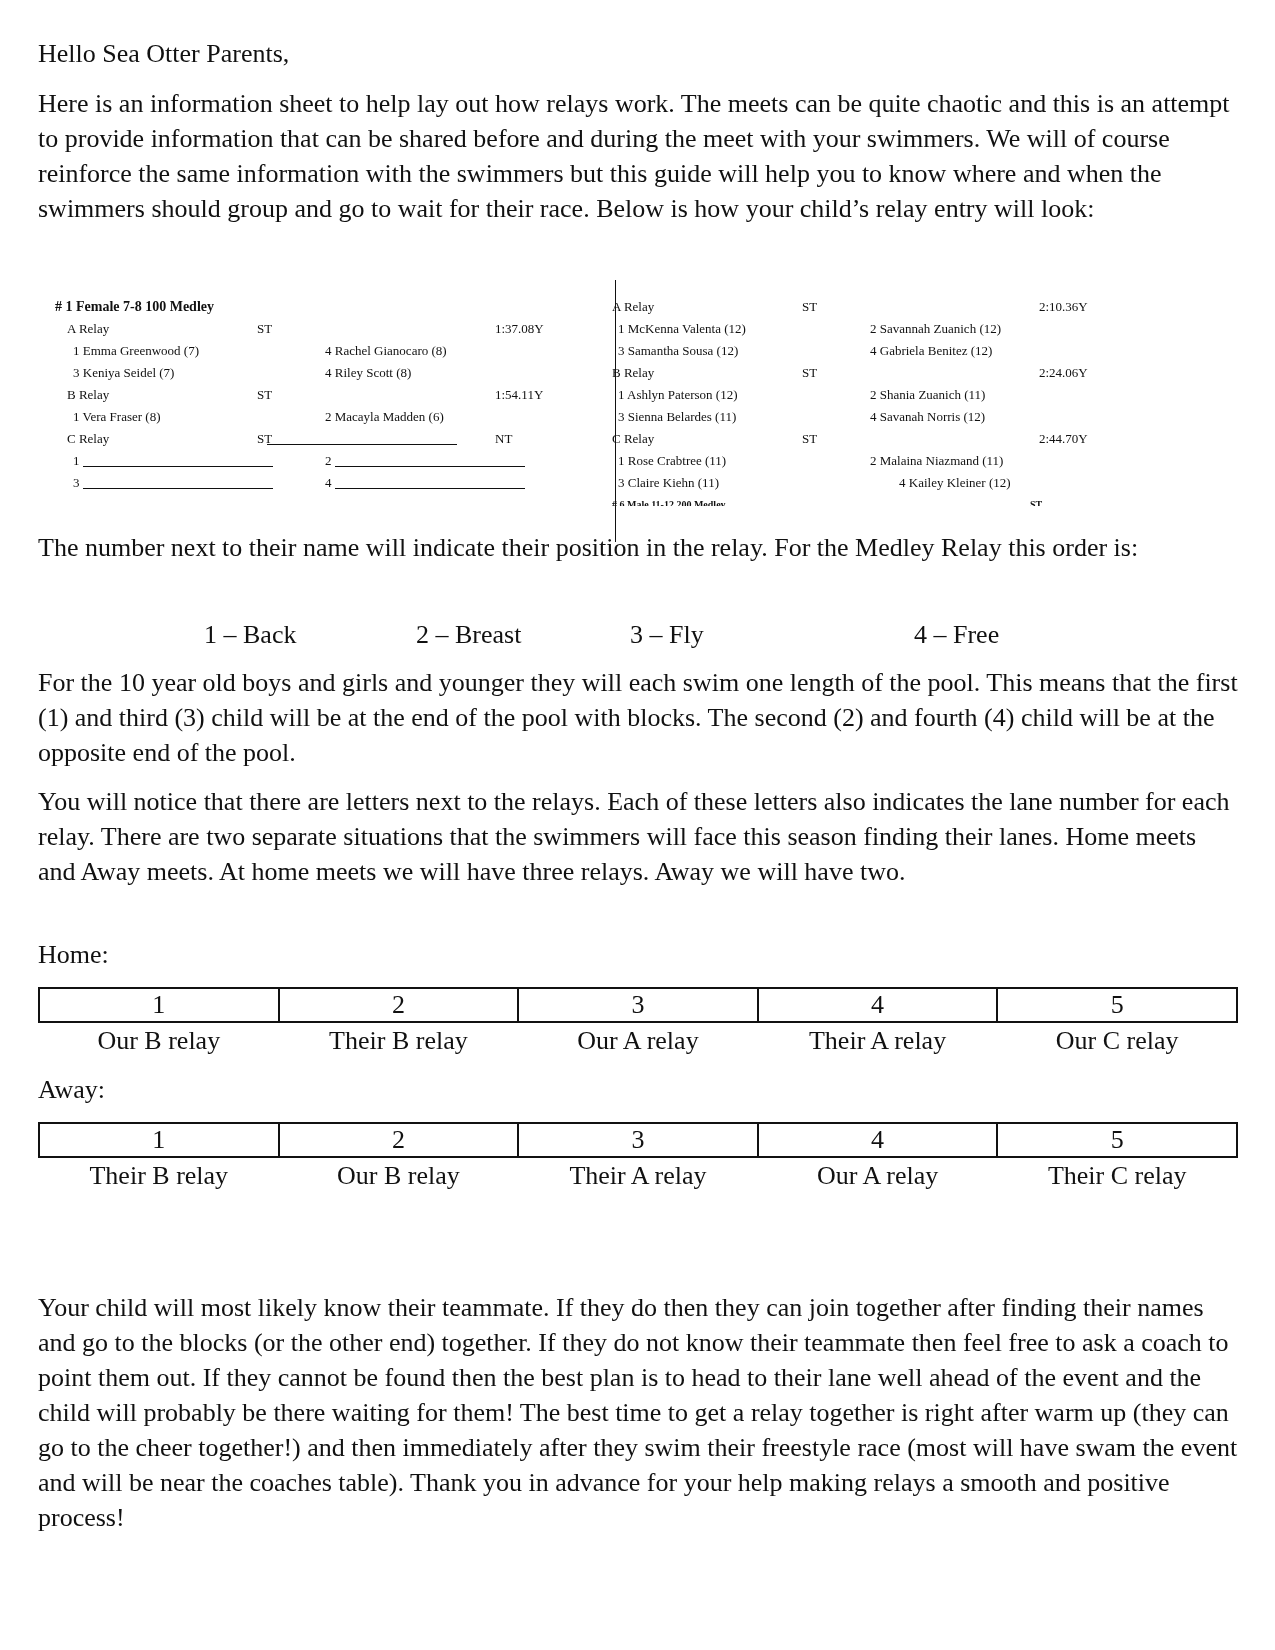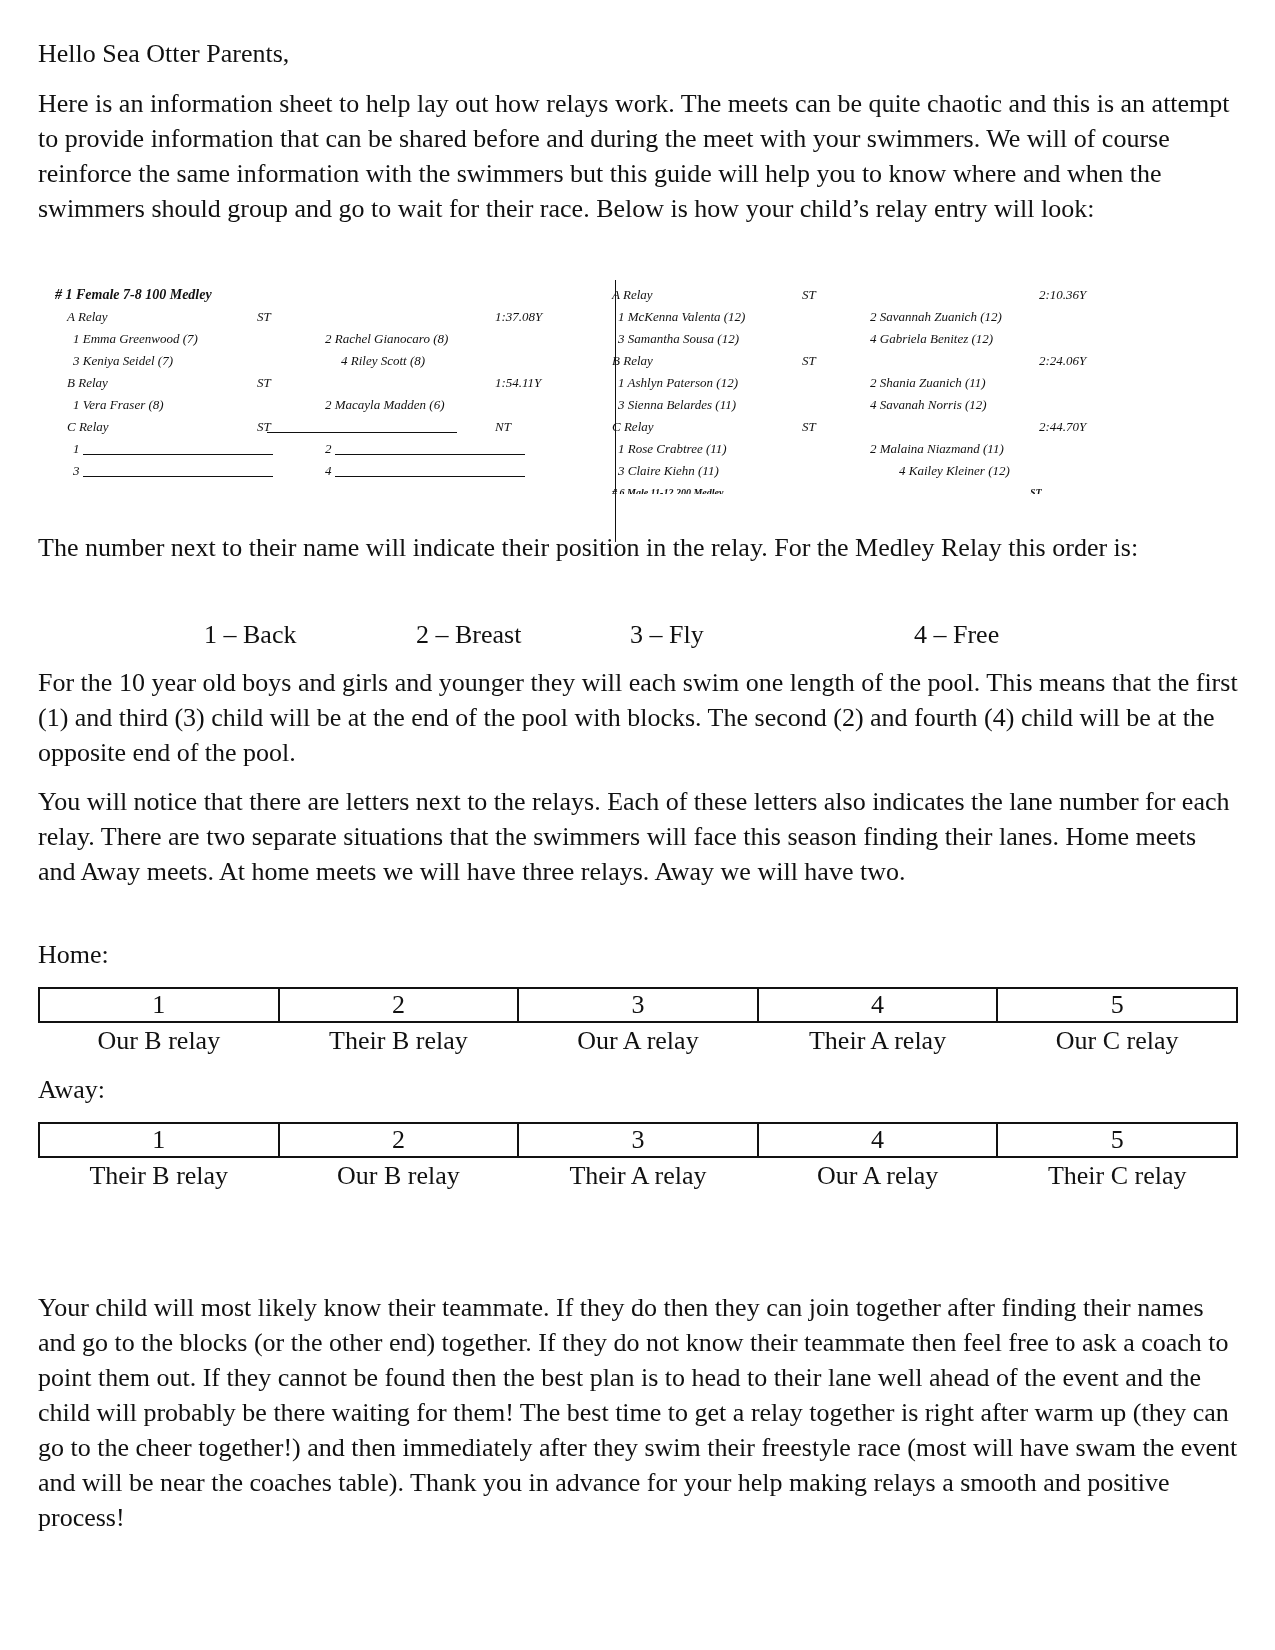--- a/index.html
+++ b/index.html
@@ -1,19 +1,19 @@
 <!DOCTYPE html>
 <html><head>
 <meta charset="utf-8">
 <style>
   body { margin:0; background:#fff; }
   .page { position:relative; width:1275px; height:1650px; background:#fff; color:#111; font-family:"Liberation Serif", serif; }
   .p { position:absolute; left:38px; width:1200px; font-size:26px; line-height:35px; margin:0; }
   .relay-img { position:absolute; left:40px; top:280px; width:1120px; height:262px; font-family:"Liberation Serif", serif; font-size:13px; line-height:22px; }
-  .col { position:absolute; top:4px;font-style:italic; }
+  .col { position:absolute; top:16px; }
   .row { position:relative; height:22px; white-space:nowrap; }
   .divider { position:absolute; left:575px; top:0; width:1px; height:262px; background:#111; }
   .ev { font-weight:bold; font-size:14px; }
   .blank { display:inline-block; width:190px; border-bottom:1px solid #111; height:14px; vertical-align:bottom; }
   .strokes { position:absolute; top:620px; left:0; width:1275px; font-size:26px; }
   .strokes span { position:absolute;margin-left:24px; }
   table.lanes { position:absolute; left:38px; width:1200px; border-collapse:collapse; font-size:26px; table-layout:fixed; }
   table.lanes td { text-align:center; padding:0; }
   table.lanes tr.num td { border:2px solid #111; height:32px; line-height:32px; }
   table.lanes tr.lbl td { height:36px; line-height:36px; }
@@ -29,25 +29,25 @@
     <div class="col" style="left:15px;width:520px">
       <div class="row ev"># 1 Female 7-8 100 Medley</div>
       <div id="left-relays">
           <div class="row">
             <span style="position: absolute; left: 12px;">A Relay</span>
             <span style="position: absolute; left: 202px;">ST</span>
             <span style="position: absolute; left: 440px;">1:37.08Y</span>
           </div>
           <div class="row">
             <span style="position: absolute; left: 18px;">1 Emma Greenwood (7)</span>
-            <span style="position: absolute; left: 270px;">2 Rachel Gianocaro (8)</span>
+            <span style="position: absolute; left: 270px;">4 Rachel Gianocaro (8)</span>
           </div>
           <div class="row">
             <span style="position: absolute; left: 18px;">3 Keniya Seidel (7)</span>
-            <span style="position: absolute; left: 270px; margin-left: 16px;">4 Riley Scott (8)</span>
+            <span style="position: absolute; left: 270px;">4 Riley Scott (8)</span>
           </div>
           <div class="row">
             <span style="position: absolute; left: 12px;">B Relay</span>
             <span style="position: absolute; left: 202px;">ST</span>
             <span style="position: absolute; left: 440px;">1:54.11Y</span>
           </div>
           <div class="row">
             <span style="position: absolute; left: 18px;">1 Vera Fraser (8)</span>
             <span style="position: absolute; left: 270px;">2 Macayla Madden (6)</span>
           </div>

